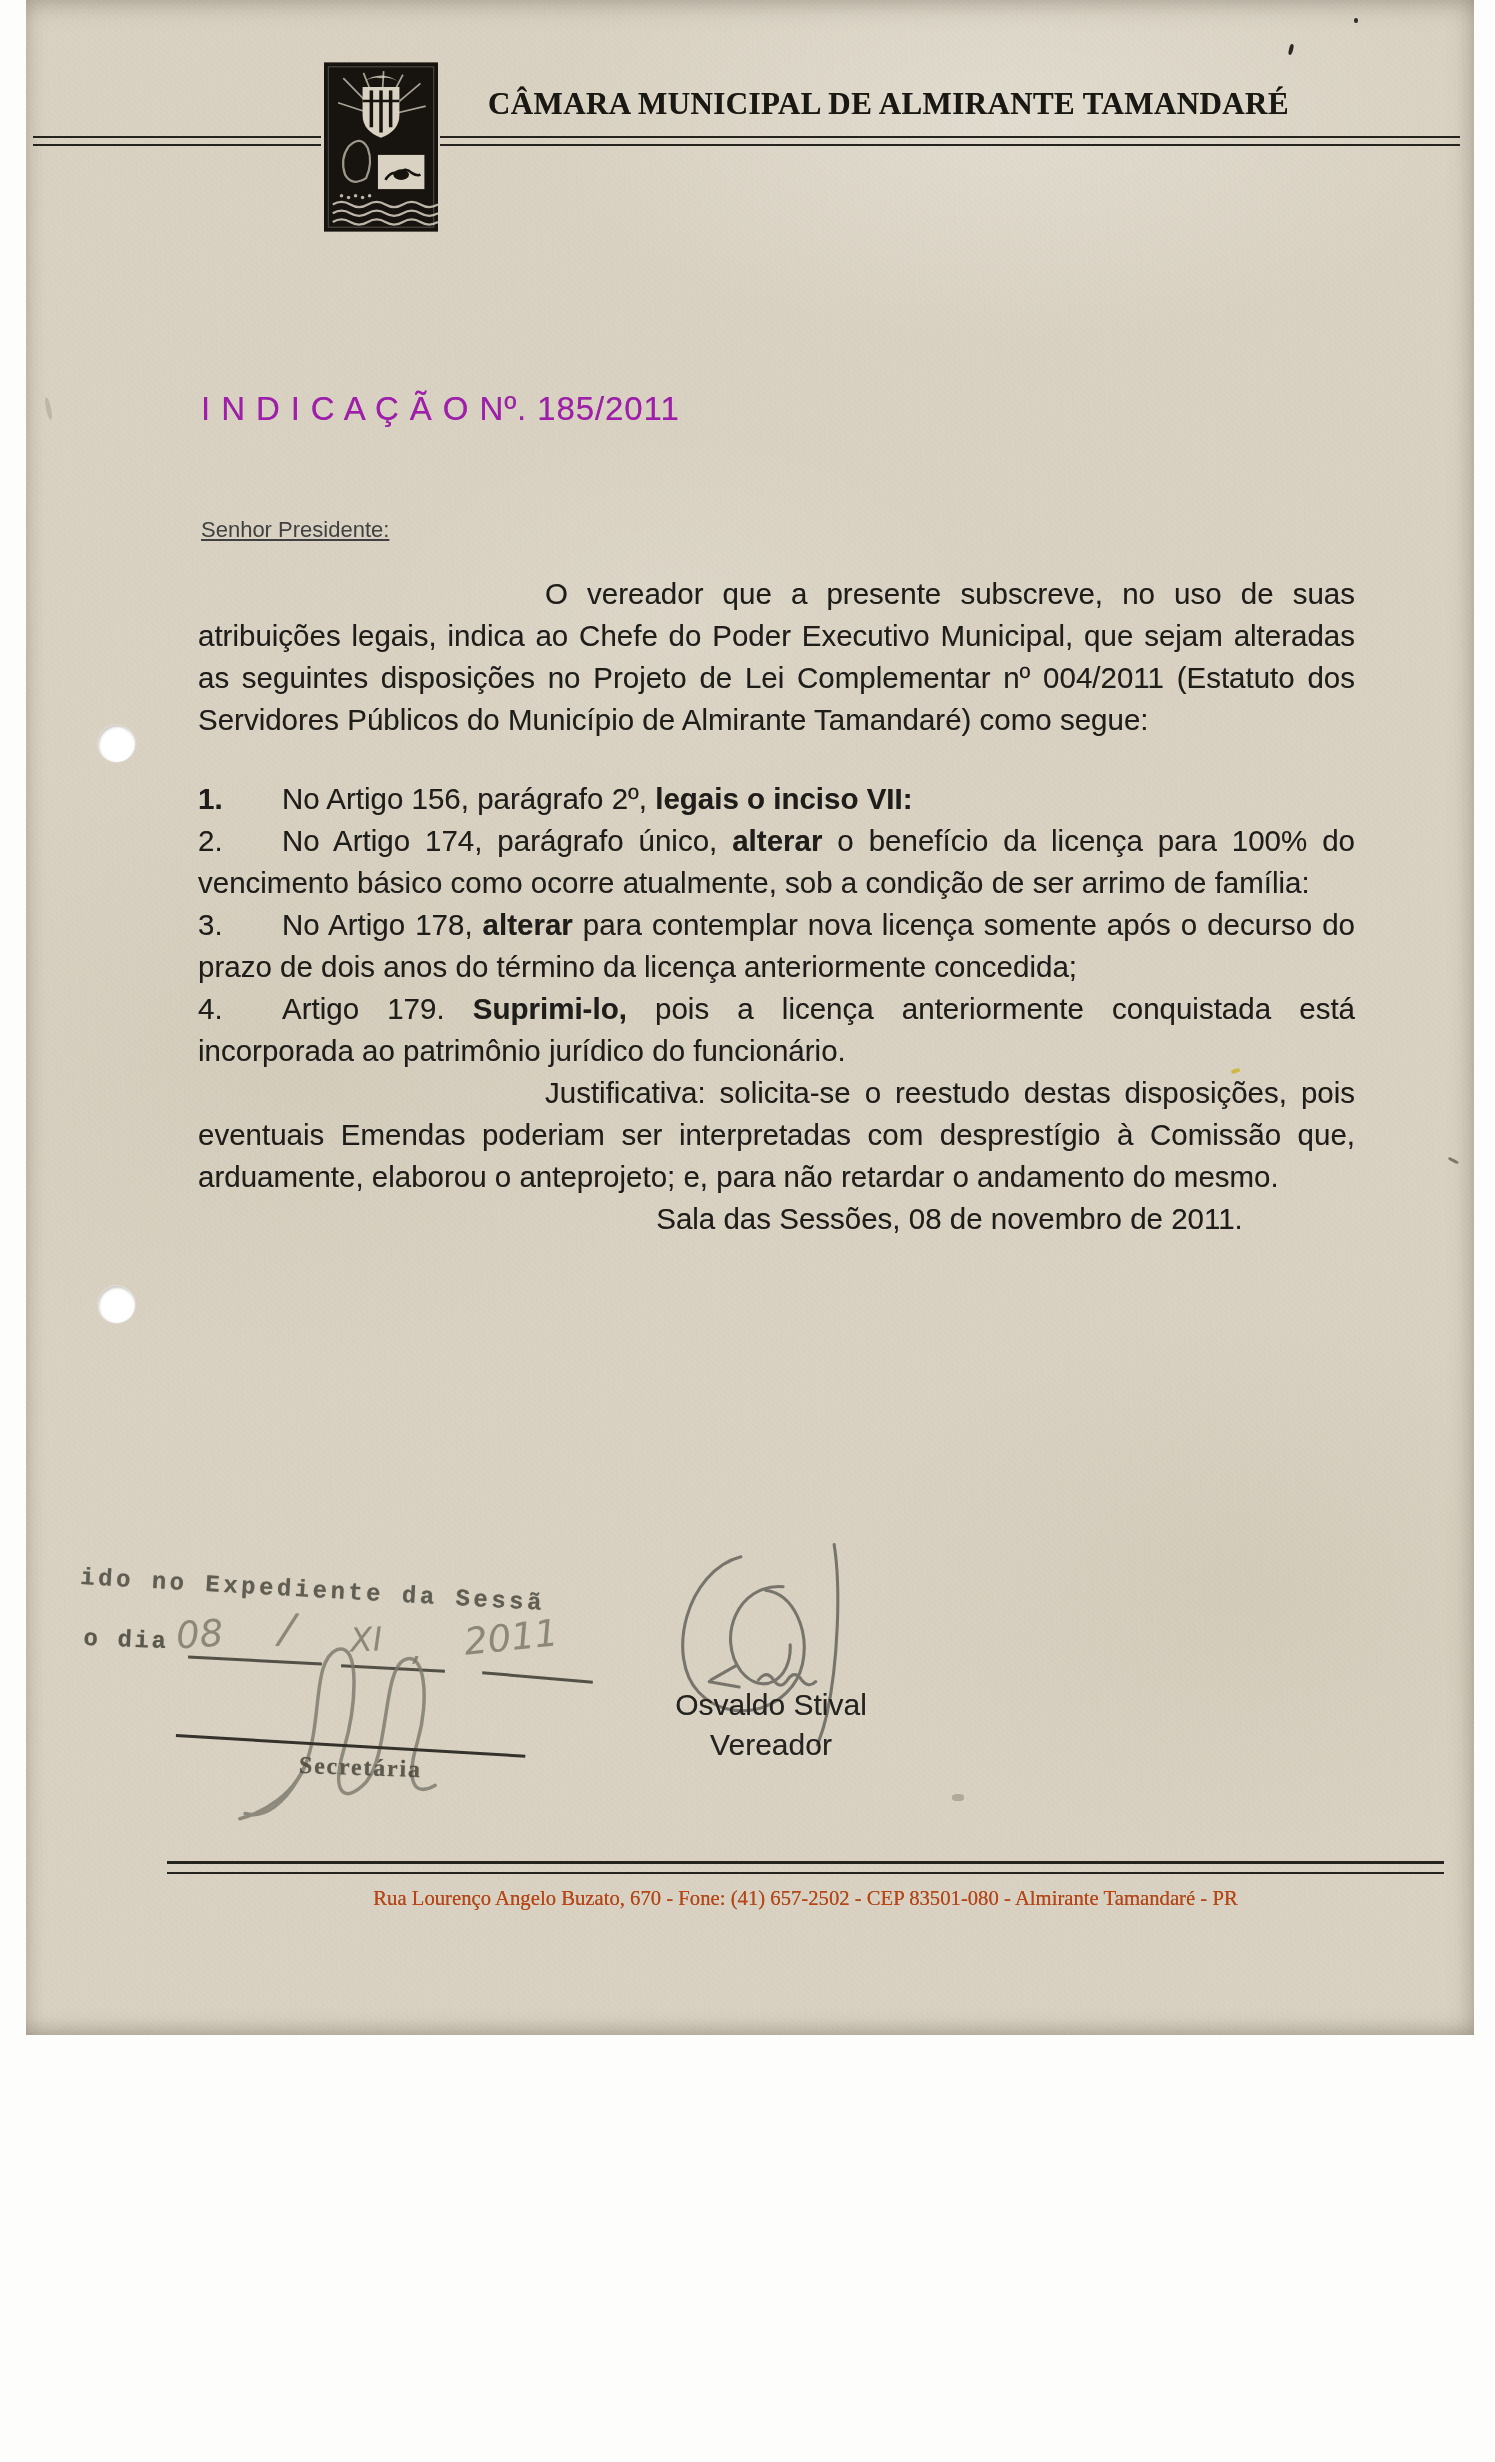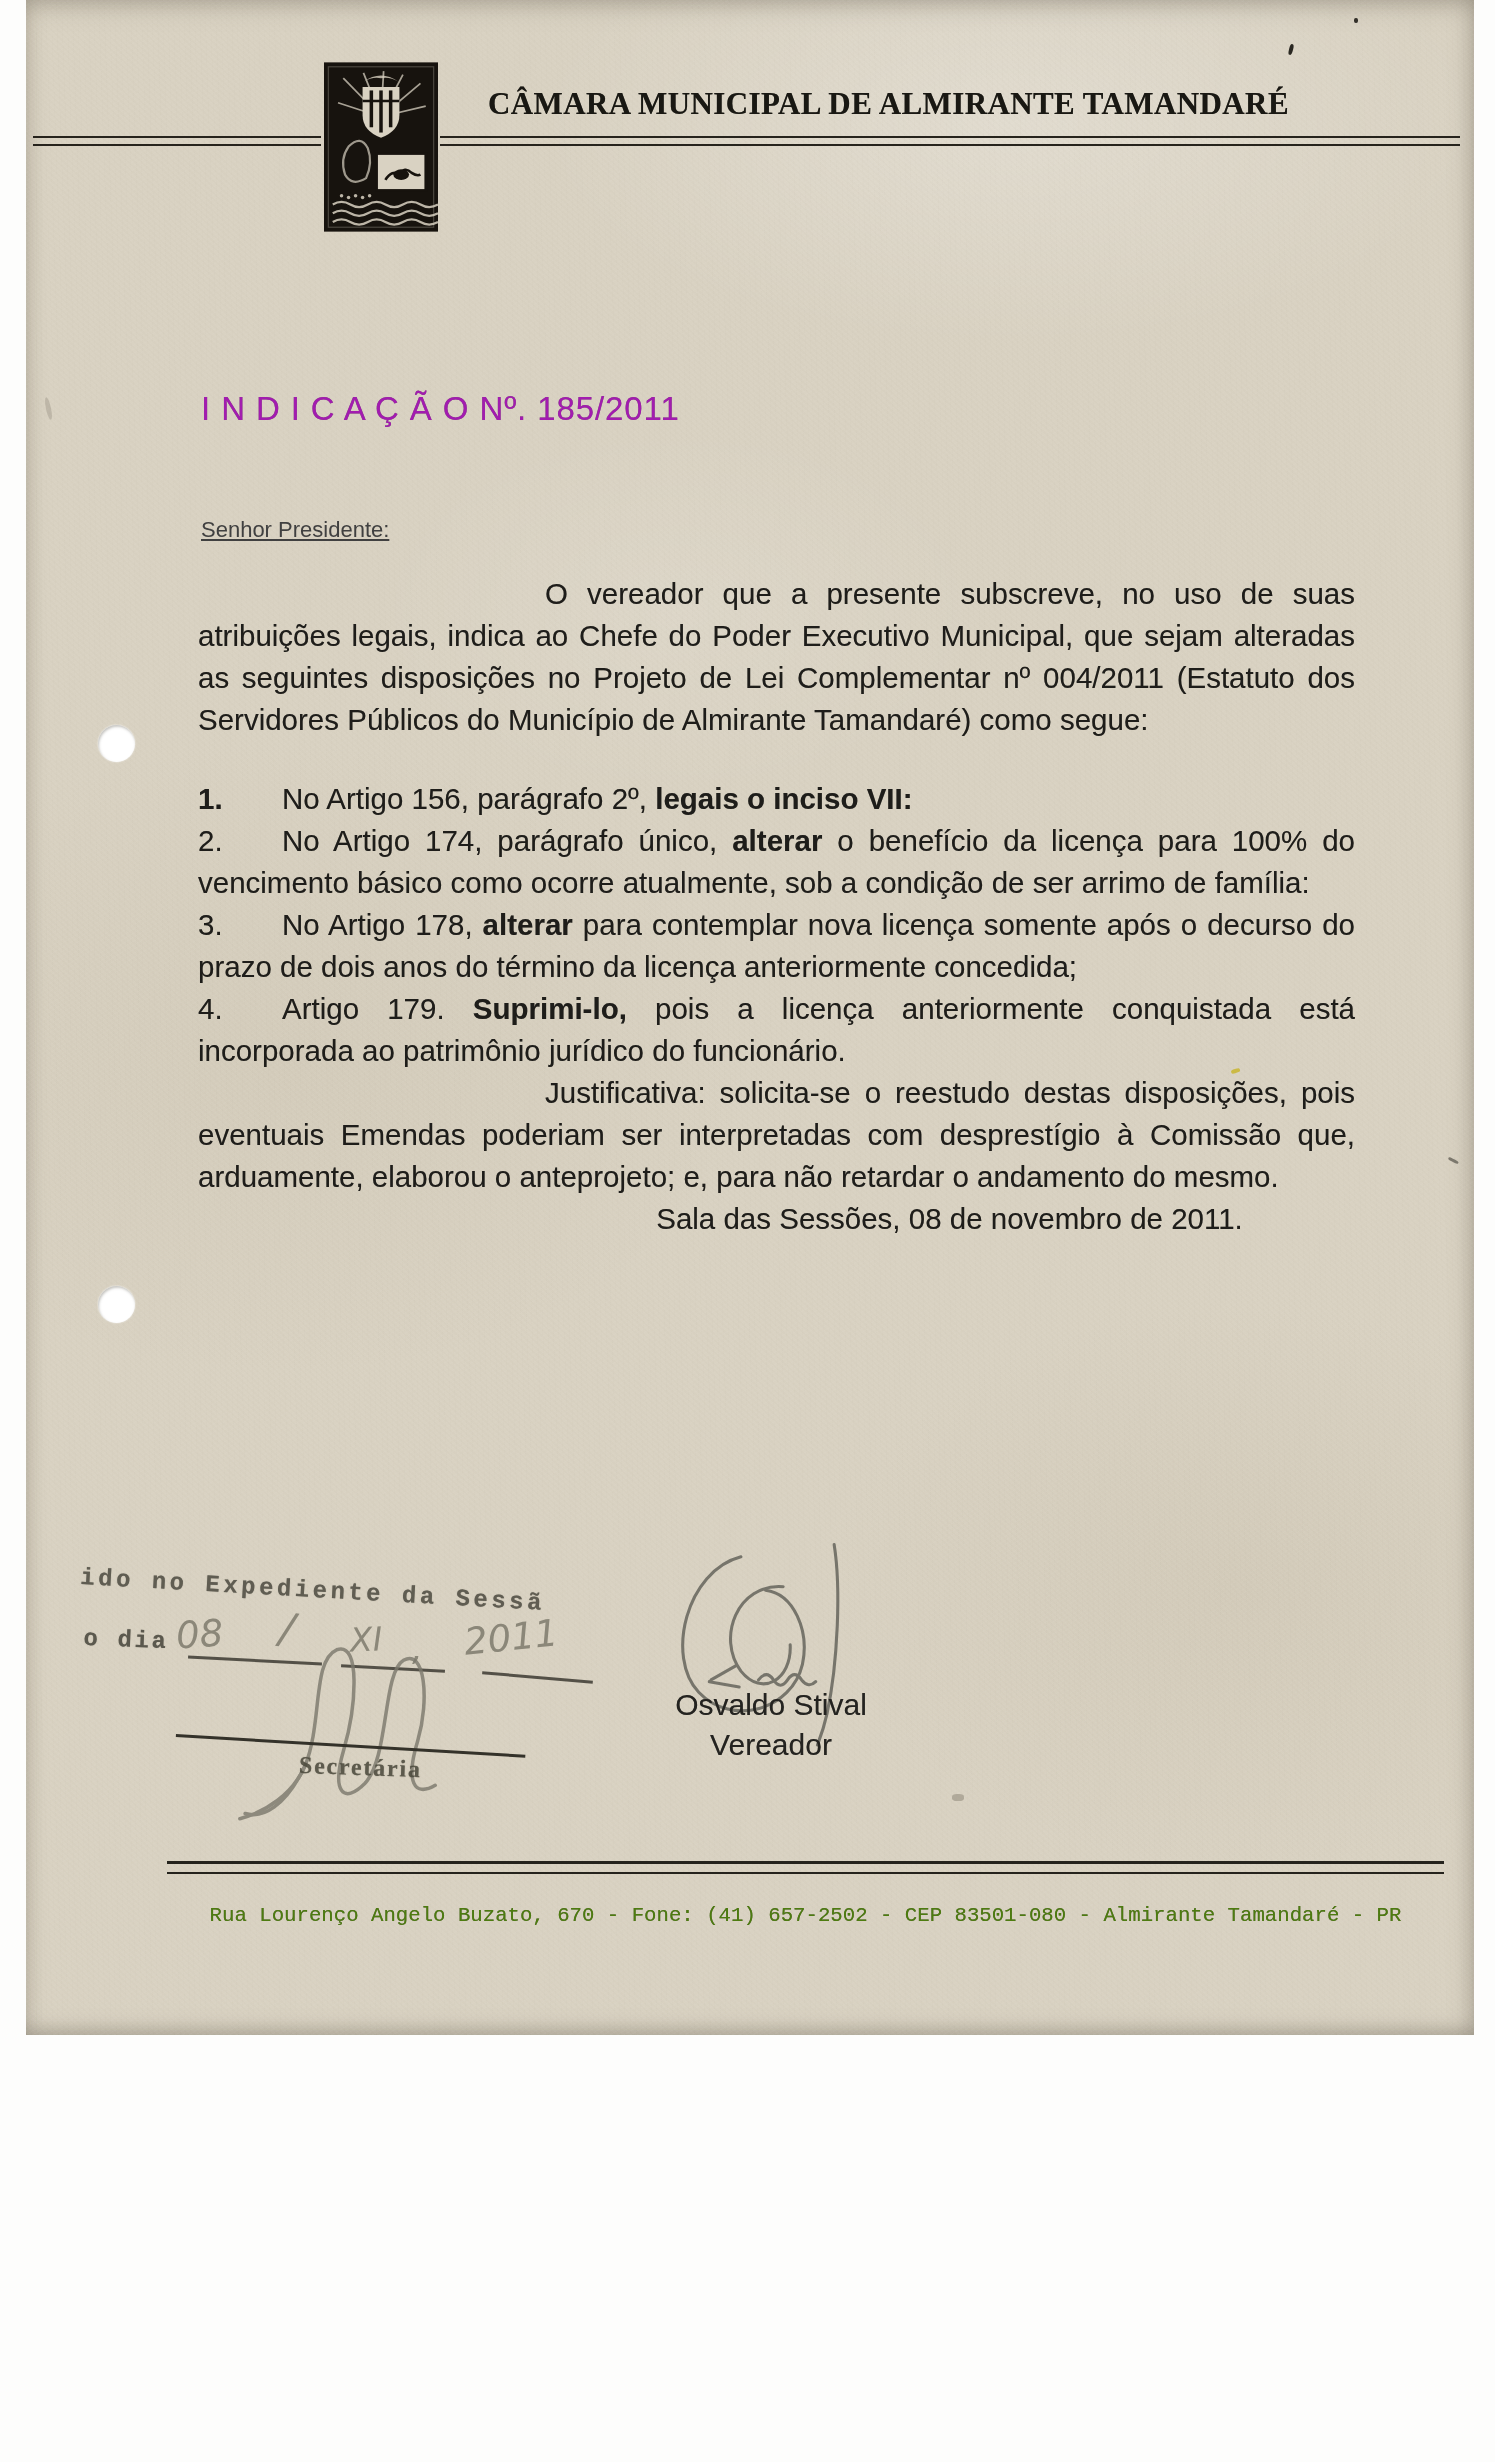--- a/index.html
+++ b/index.html
@@ -129,23 +129,22 @@
   }
   .svg-abs{position:absolute;}
 
   
   .foot-rule{
     position:absolute;left:167px;top:1861px;width:1277px;height:8px;
     border-top:3.5px solid #25231d;border-bottom:2.6px solid #25231d;
   }
   .foot-text{
     position:absolute;left:167px;top:1887px;width:1277px;text-align:center;
-    font-family:Liberation Mono, monospace;font-size:20.7px;color:#4d7c0f;
+    font-family:Liberation Serif, serif;font-size:20.7px;color:#c2410c;
     text-shadow:0 0 0.4px rgba(23,22,19,.55);
-    margin-top:17px;
   }
 </style>
 </head>
 <body>
 
 <div id="page">
 
   <div class="paper"></div>
 
   <div class="hole" style="left:98px;top:725px;"></div>

